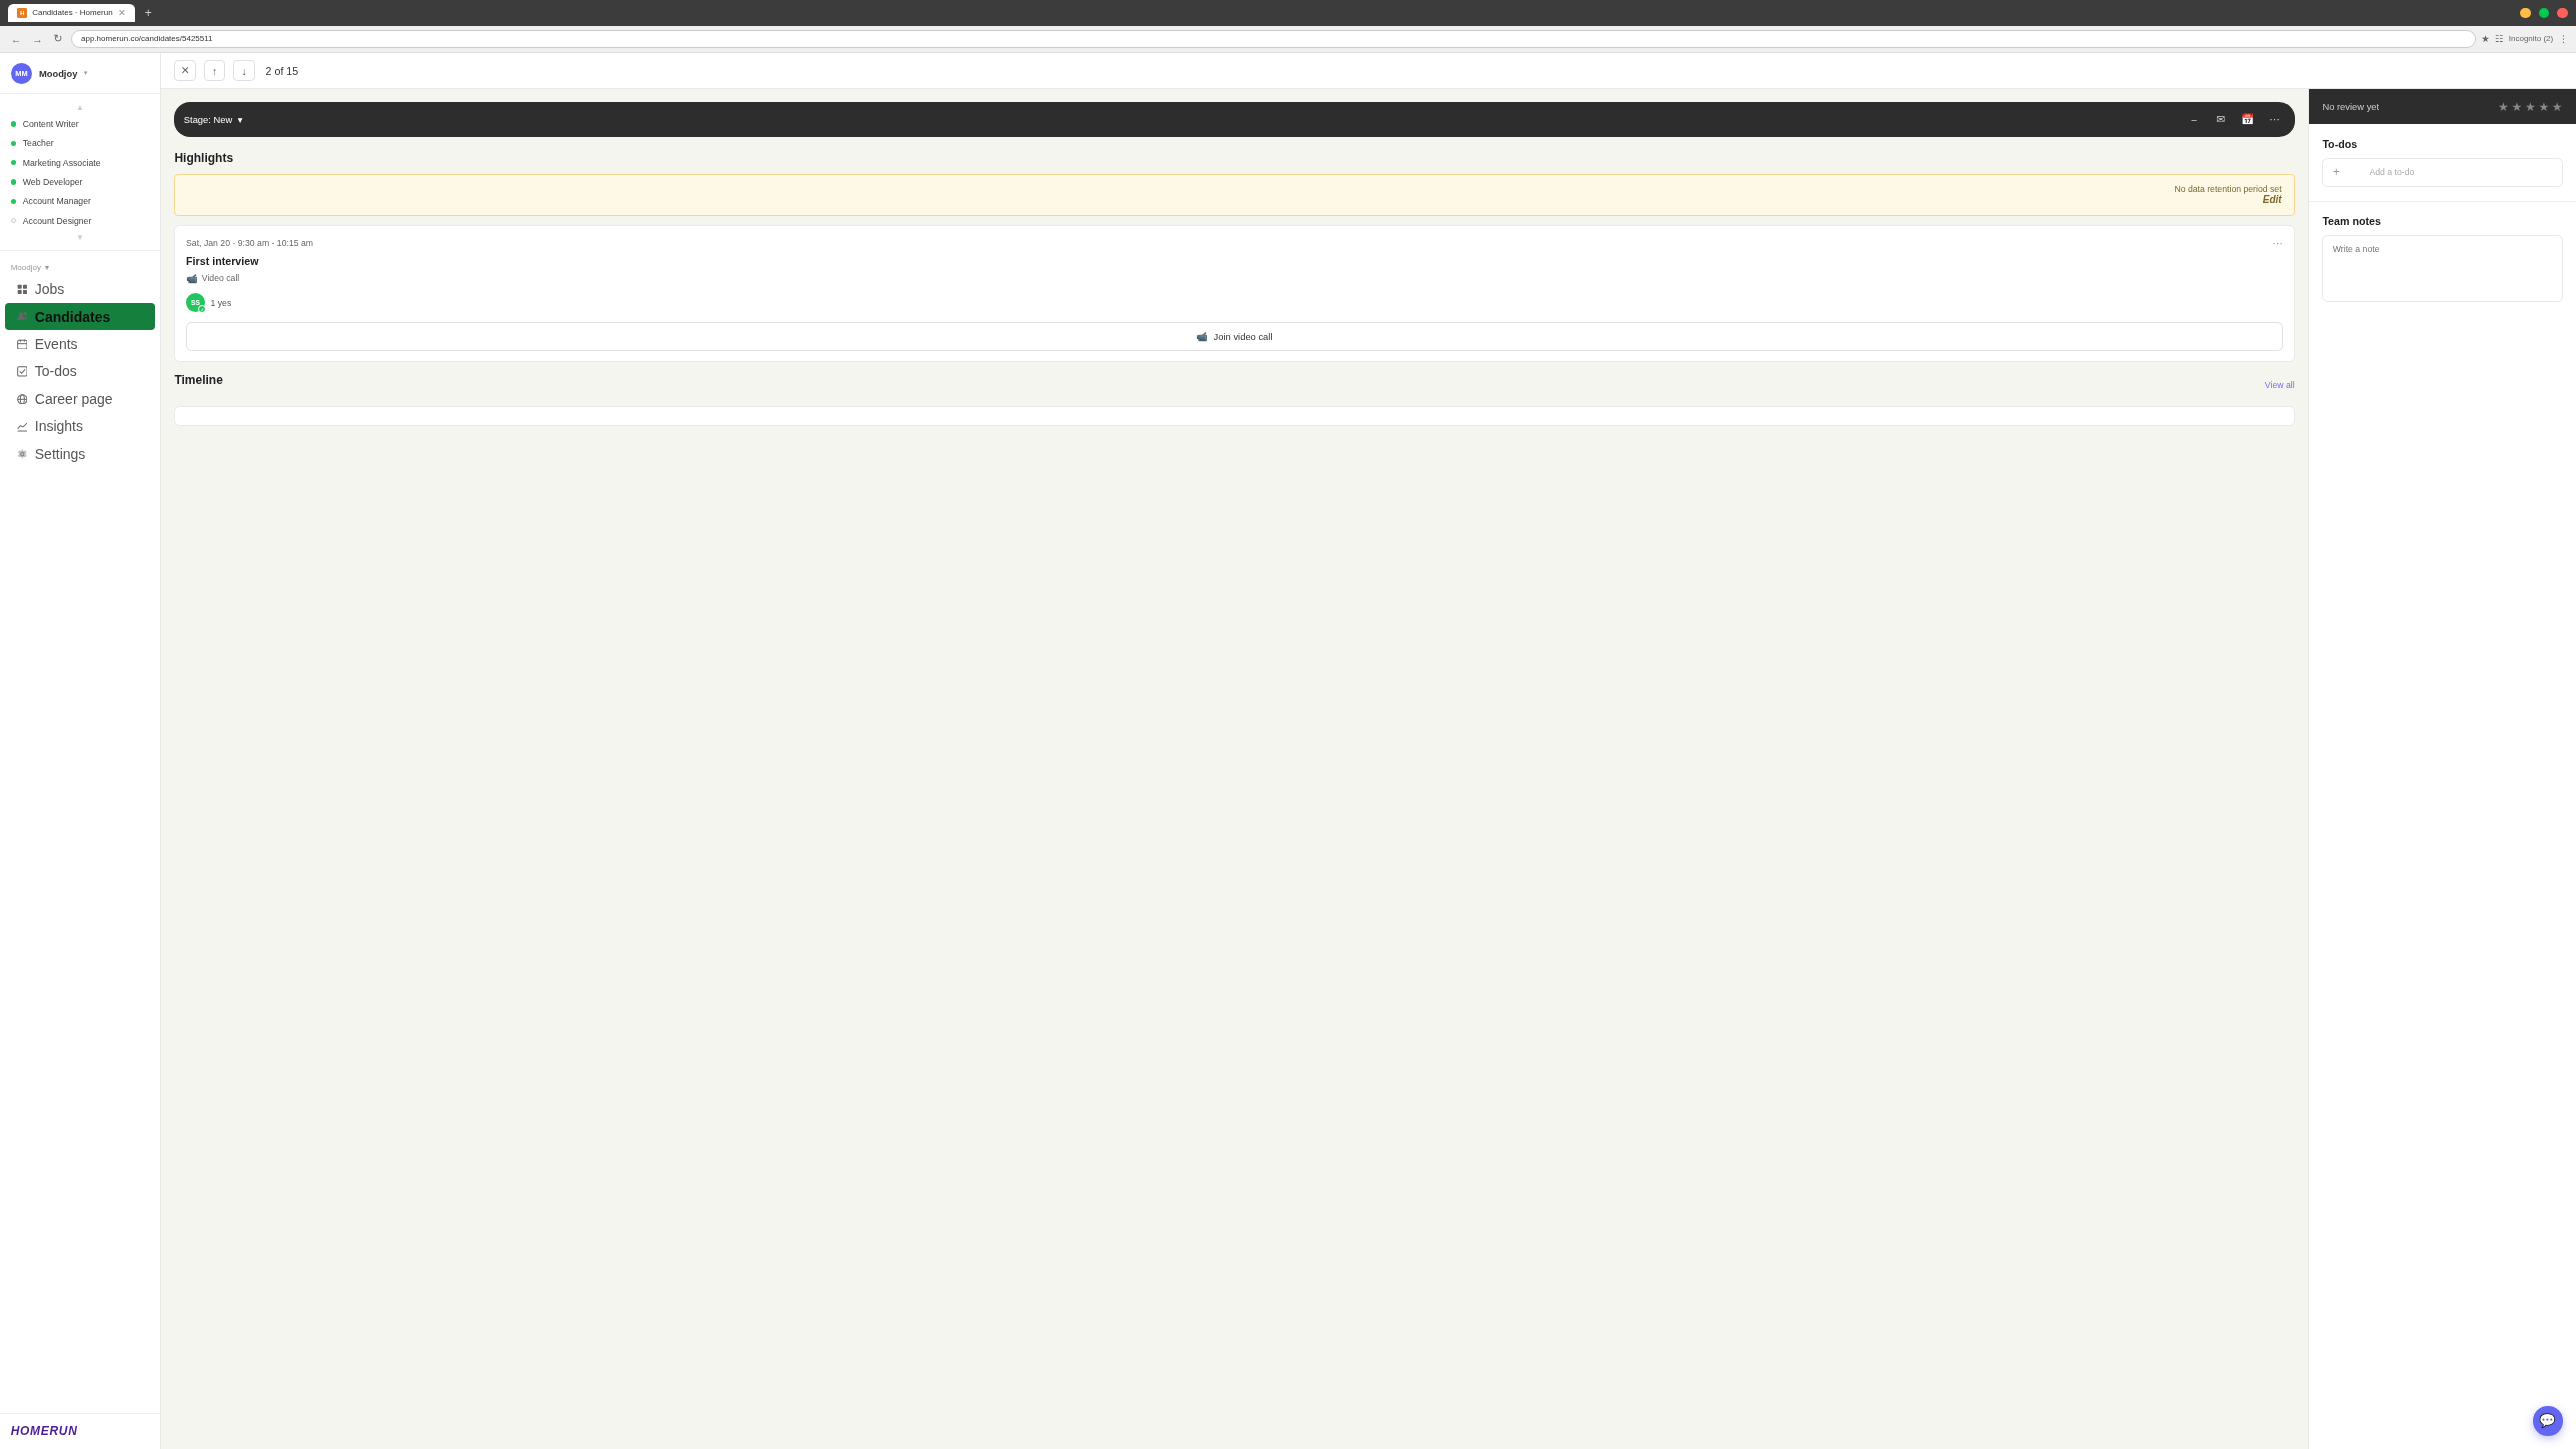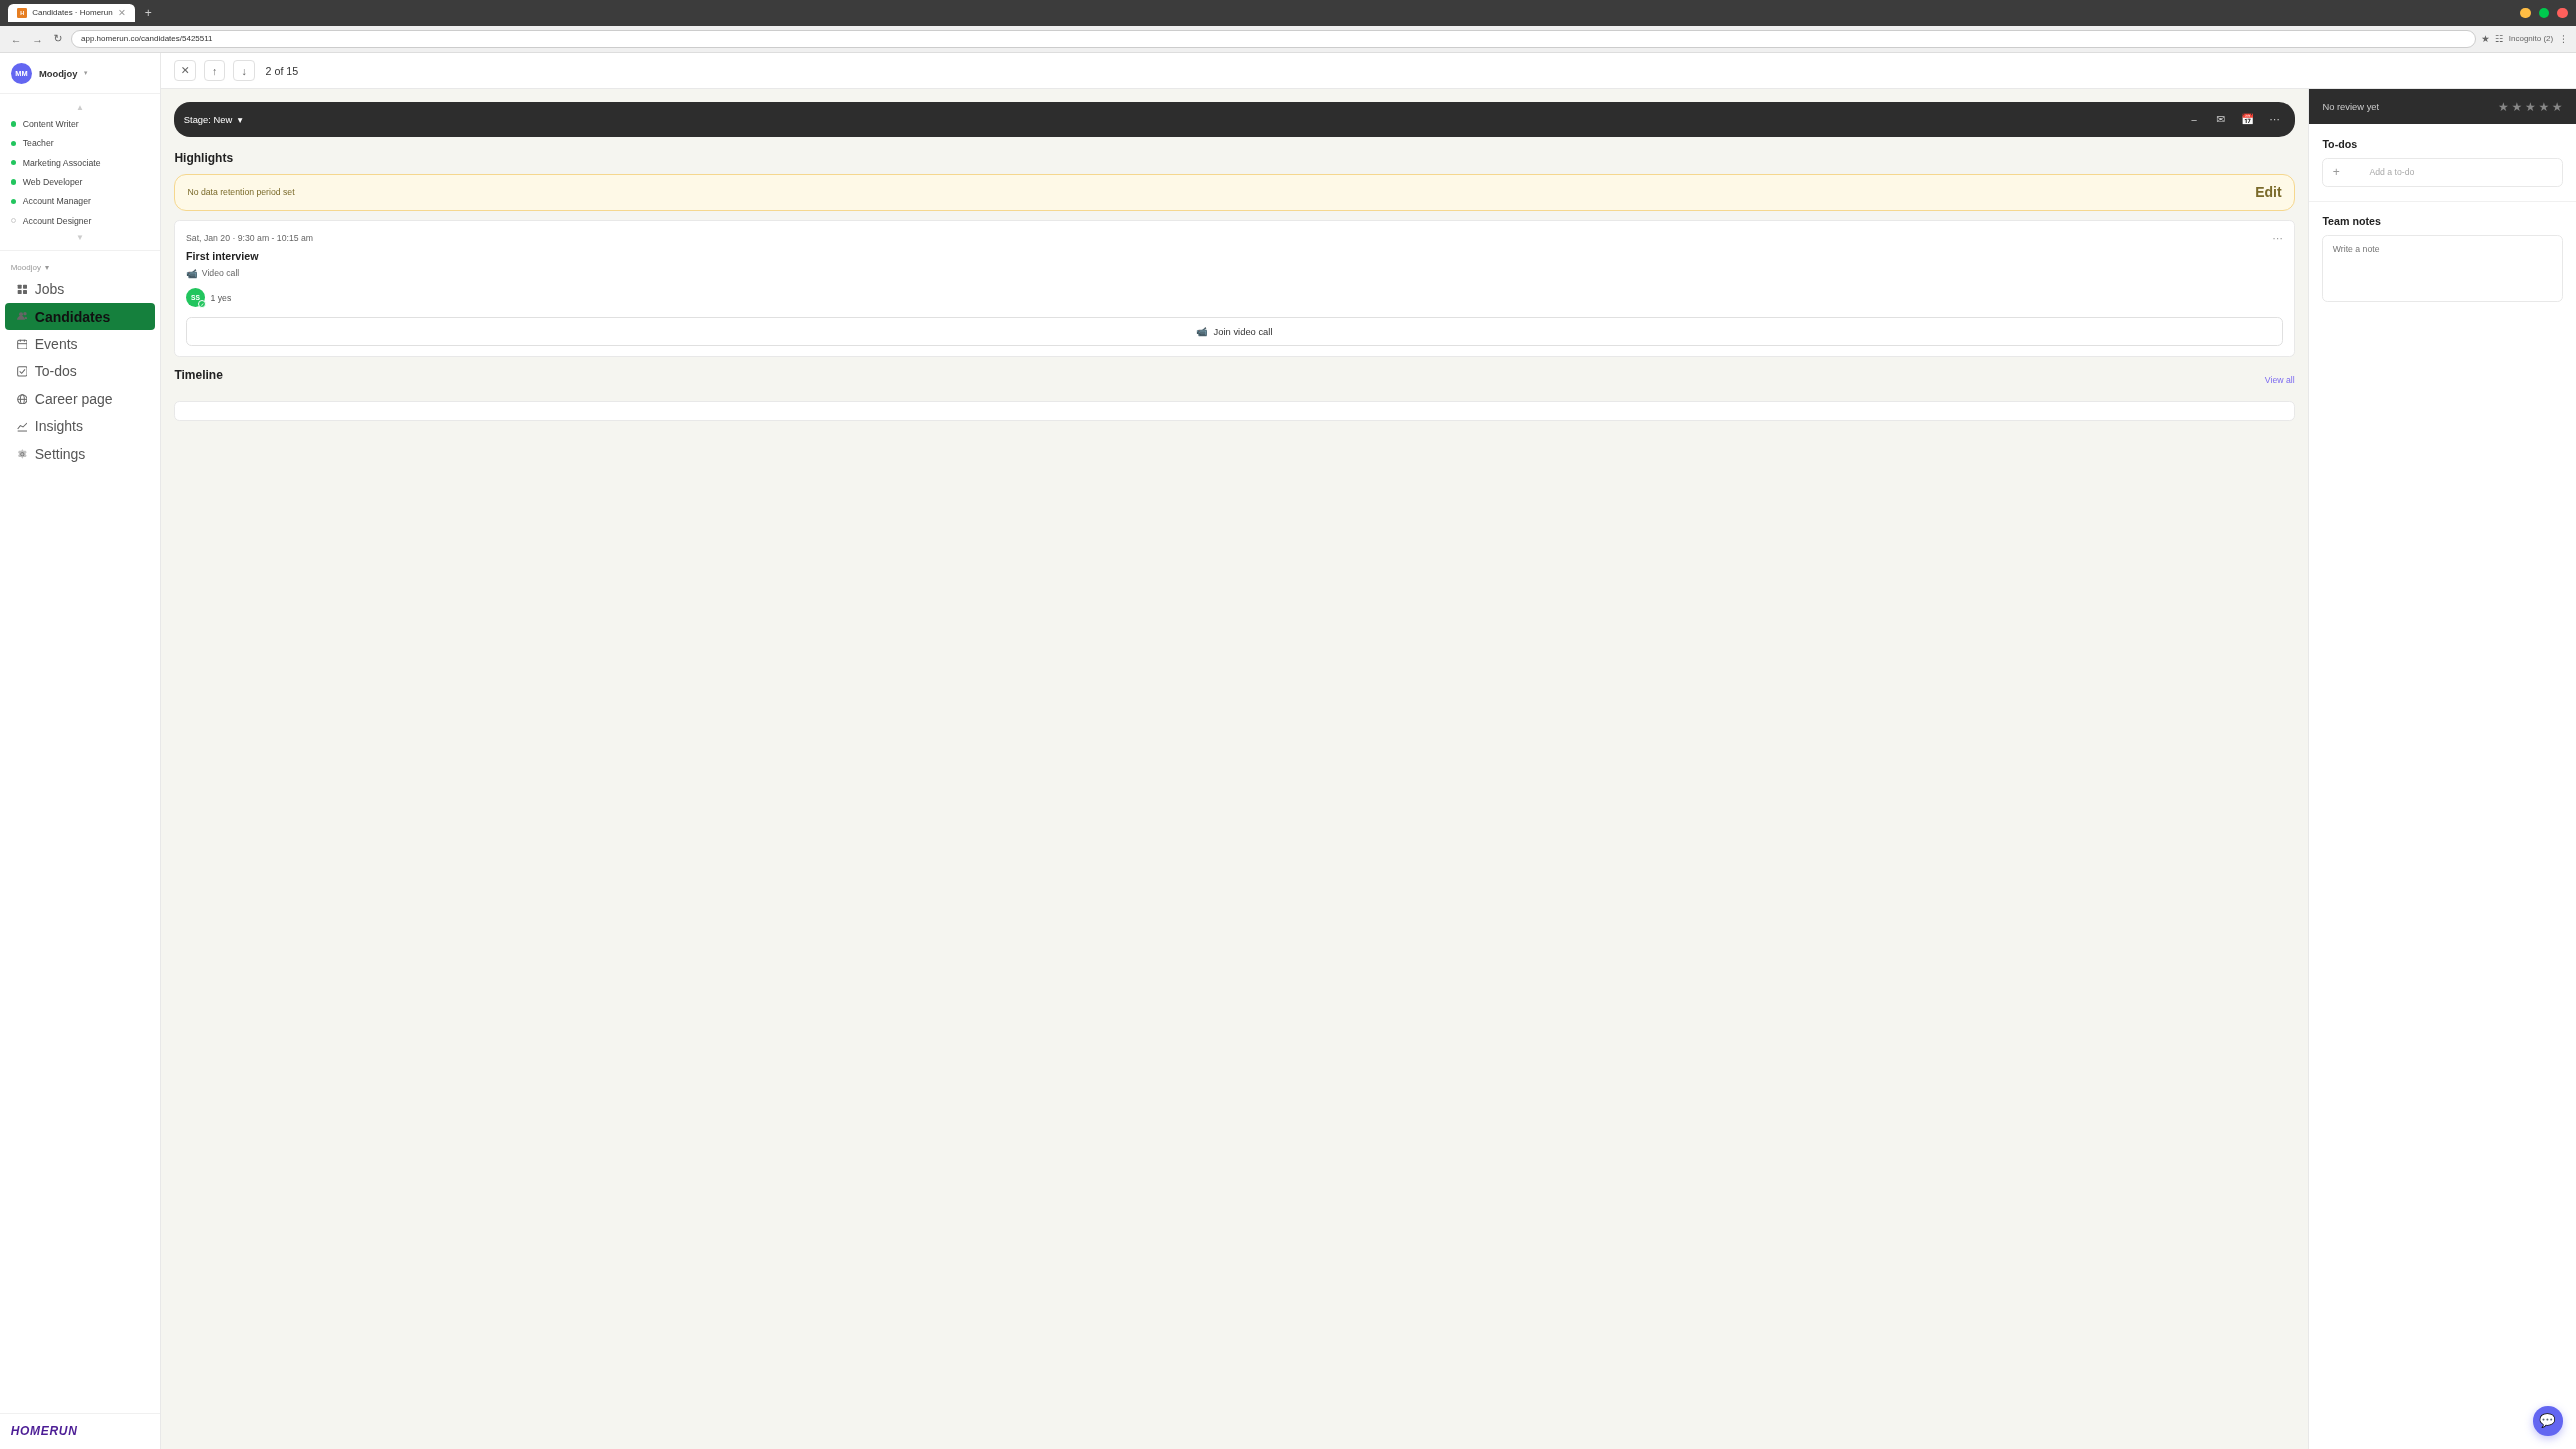--- a/index.html
+++ b/index.html
@@ -68,23 +68,23 @@
 
     
     .stage-bar { background: #2d2d2d; border-radius: 16px; padding: 6.7px 9.4px; display: flex; align-items: center; gap: 8px; margin-bottom: 13.4px; }
     .stage-select { background: none; border: none; color: #fff; font-size: 9.4px; font-weight: 500; cursor: pointer; display: flex; align-items: center; gap: 5.4px; flex: 1; }
     .stage-actions { display: flex; gap: 5.4px; }
     .stage-action-btn { background: none; border: none; color: #ccc; cursor: pointer; width: 21.5px; height: 21.5px; border-radius: 4px; display: flex; align-items: center; justify-content: center; font-size: 10.7px; }
 
     
     .section-title { font-size: 12px; font-weight: 600; color: #222; margin-bottom: 9.4px; }
 
-    .warning-banner { background: #fef9e7; border: 0.7px solid #f5d78e; border-radius: 12px; padding: 9.4px 12px; display: flex; align-items: center; justify-content: space-between; margin-bottom: 9.4px; }
+    .warning-banner { background: #fef9e7; border: 0.7px solid #f5d78e; border-radius: 4px; padding: 9.4px 12px; display: flex; align-items: flex-end; justify-content: space-between; margin-bottom: 9.4px; flex-direction: column; }
     .warning-text { color: #7a6a2a; font-size: 8.7px; }
-    .edit-btn { color: #7a6a2a; font-size: 14px; font-weight: 600; cursor: pointer; background: none; border: none; }
+    .edit-btn { color: #7a6a2a; font-size: 10px; font-weight: 600; cursor: pointer; background: none; border: none; font-style: italic; }
 
     
     .interview-card { background: #fff; border-radius: 5.4px; border: 0.7px solid #e8e8e8; padding: 10.7px; margin-bottom: 10.7px; }
     .interview-header { display: flex; align-items: center; justify-content: space-between; margin-bottom: 5.4px; }
     .interview-date { font-size: 8.7px; color: #666; }
     .interview-menu { color: #999; cursor: pointer; font-size: 10.7px; }
     .interview-title { font-size: 10.7px; font-weight: 600; color: #222; margin-bottom: 5.4px; }
     .interview-type { display: flex; align-items: center; gap: 4px; font-size: 8.7px; color: #666; margin-bottom: 9.4px; }
     .video-icon { font-size: 9.4px; }
     .attendees { display: flex; align-items: center; gap: 5.4px; margin-bottom: 9.4px; }

